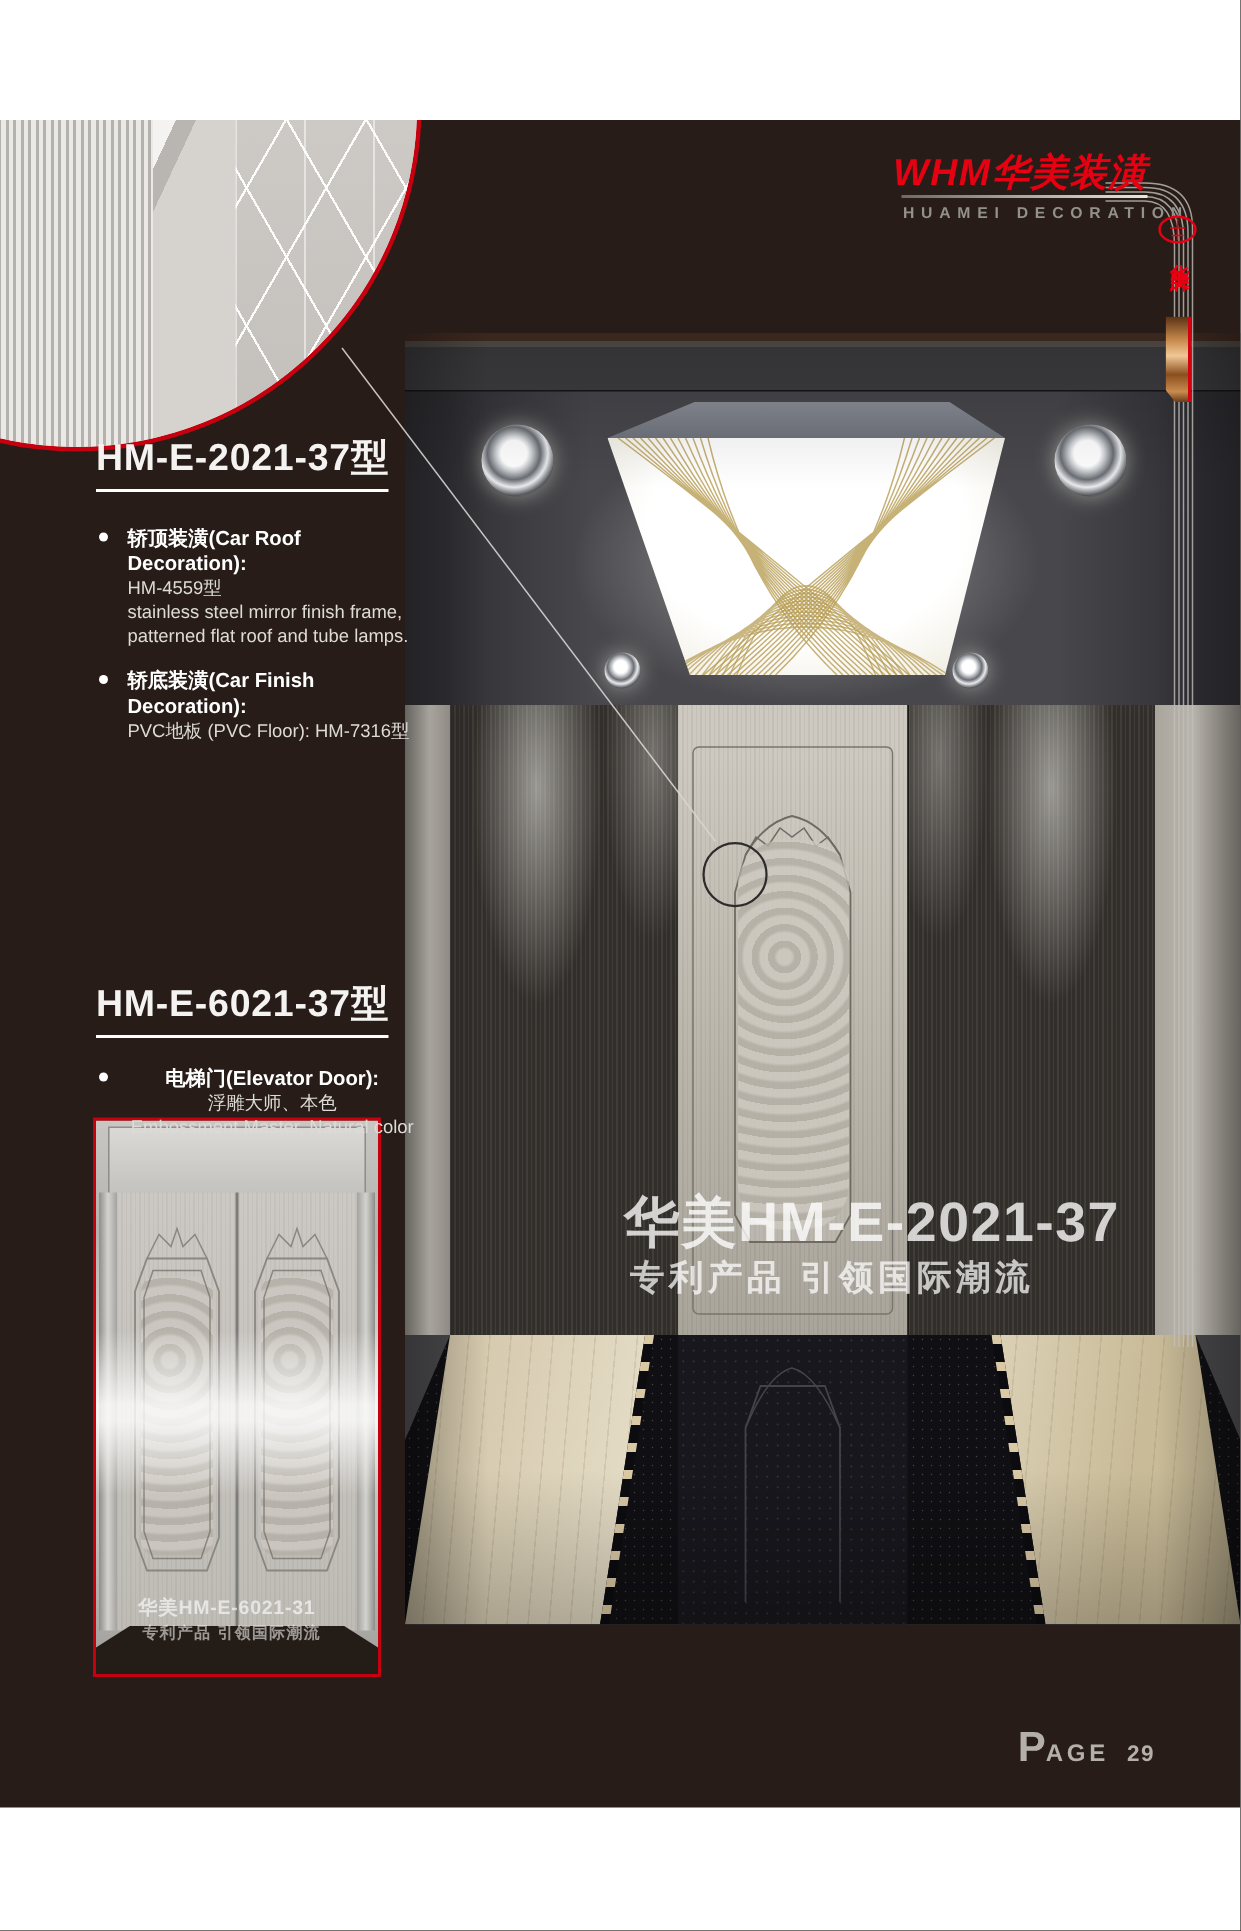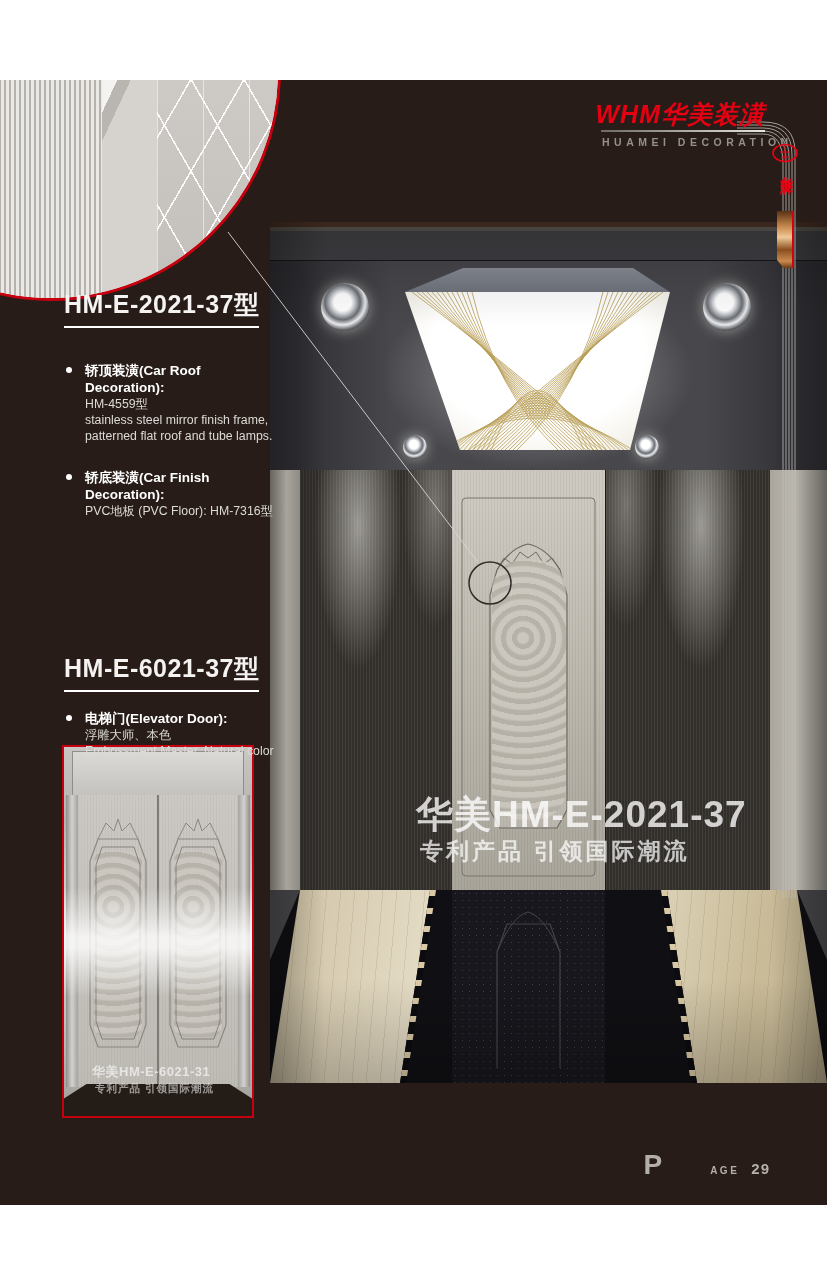--- a/index.html
+++ b/index.html
@@ -34,21 +34,21 @@
   .ribbon{position:absolute;left:777px;top:211px;width:15px;height:57px;
           background:linear-gradient(180deg,#5a3214,#c98b4e 28%,#f0c896 46%,#8a4f1e 68%,#c98b4e 88%,#6b3c17);
           border-right:2px solid #d50010;
           clip-path:polygon(0 0,100% 0,100% 100%,38% 100%,0 86%);}
   
   .spec-section{position:absolute;left:64px;width:214px;color:#efeeec;}
   .sec1{top:288px;}
   .sec2{top:652px;}
   .spec-heading{display:inline-block;font-size:25px;font-weight:bold;color:#f4f3f1;
                 border-bottom:2px solid #fff;padding-bottom:5px;letter-spacing:0.5px;margin:0 0 10px 0;}
-  .spec-item{position:relative;padding-left:21px;margin-top:24px;}
+  .spec-item{position:relative;padding-left:21px;margin-top:12px;}
   .spec-item .bullet{position:absolute;left:2px;top:5px;width:6px;height:6px;border-radius:50%;background:#fff;}
   .spec-title{font-size:13.5px;font-weight:bold;color:#ffffff;line-height:17px;}
   .spec-line{font-size:12.3px;color:#dddbd7;line-height:16.2px;}
   
   .photo{position:absolute;left:270px;top:222px;width:557px;height:861px;background:#3c3b3e;overflow:hidden;}
   .cornice{position:absolute;left:0;top:0;width:557px;height:38px;
            background:linear-gradient(180deg,#462f24 0 5px,#56514b 5px 9px,#3e3d41 9px 100%);
            border-bottom:1px solid #17151a;}
   .ceiling{position:absolute;left:0;top:38px;width:557px;height:212px;
            background:linear-gradient(90deg,#303035 0 5%,#47474c 22% 78%,#303035 95%);}
@@ -139,21 +139,21 @@
                 background:linear-gradient(180deg,rgba(255,255,255,0),rgba(255,255,255,.8) 45% 55%,rgba(255,255,255,0));}
   .door-floor{position:absolute;left:0;bottom:0;width:188px;height:32px;background:#241c16;
               clip-path:polygon(12% 0,88% 0,100% 45%,100% 100%,0 100%,0 45%);}
   .dwm1{position:absolute;left:28px;top:316px;font-size:13px;font-weight:bold;color:rgba(255,255,255,.62);
         letter-spacing:.5px;white-space:nowrap;}
   .dwm2{position:absolute;left:31px;top:335px;font-size:10.5px;font-weight:bold;color:rgba(255,255,255,.55);
         letter-spacing:1px;white-space:nowrap;}
   
   .pagenum{position:absolute;right:57px;top:1149px;display:flex;align-items:baseline;color:#b5afa9;}
   .pn-p{font-size:28px;font-weight:bold;}
-  .pn-age{font-size:10px;font-weight:bold;letter-spacing:2.5px;margin-left:48px;}
+  .pn-age{font-size:16px;font-weight:bold;letter-spacing:2.5px;}
   .pn-num{font-size:15px;font-weight:bold;letter-spacing:1px;margin-left:12px;}
   
   .overlay-svg{position:absolute;left:0;top:0;pointer-events:none;}
 </style>
 </head>
 <body>
 
 <div class="page">
 
   <div class="dark-body">
@@ -268,21 +268,21 @@
     </div>
     <div class="spec-item">
       <span class="bullet"></span>
       <div class="spec-title">轿底装潢(Car Finish Decoration):</div>
       <div class="spec-line">PVC地板 (PVC Floor): HM-7316型</div>
     </div>
   </div>
 
   <div class="spec-section sec2">
     <h2 class="spec-heading">HM-E-6021-37型</h2>
-    <div class="spec-item" style="margin-top:8px;">
+    <div class="spec-item" style="margin-top:8px;text-align:center;">
       <span class="bullet"></span>
       <div class="spec-title">电梯门(Elevator Door):</div>
       <div class="spec-line">浮雕大师、本色</div>
       <div class="spec-line">Embossment Master, Natural color</div>
     </div>
   </div>
 
   <div class="pagenum">
     <span class="pn-p">P</span>
     <span class="pn-age">AGE</span>

